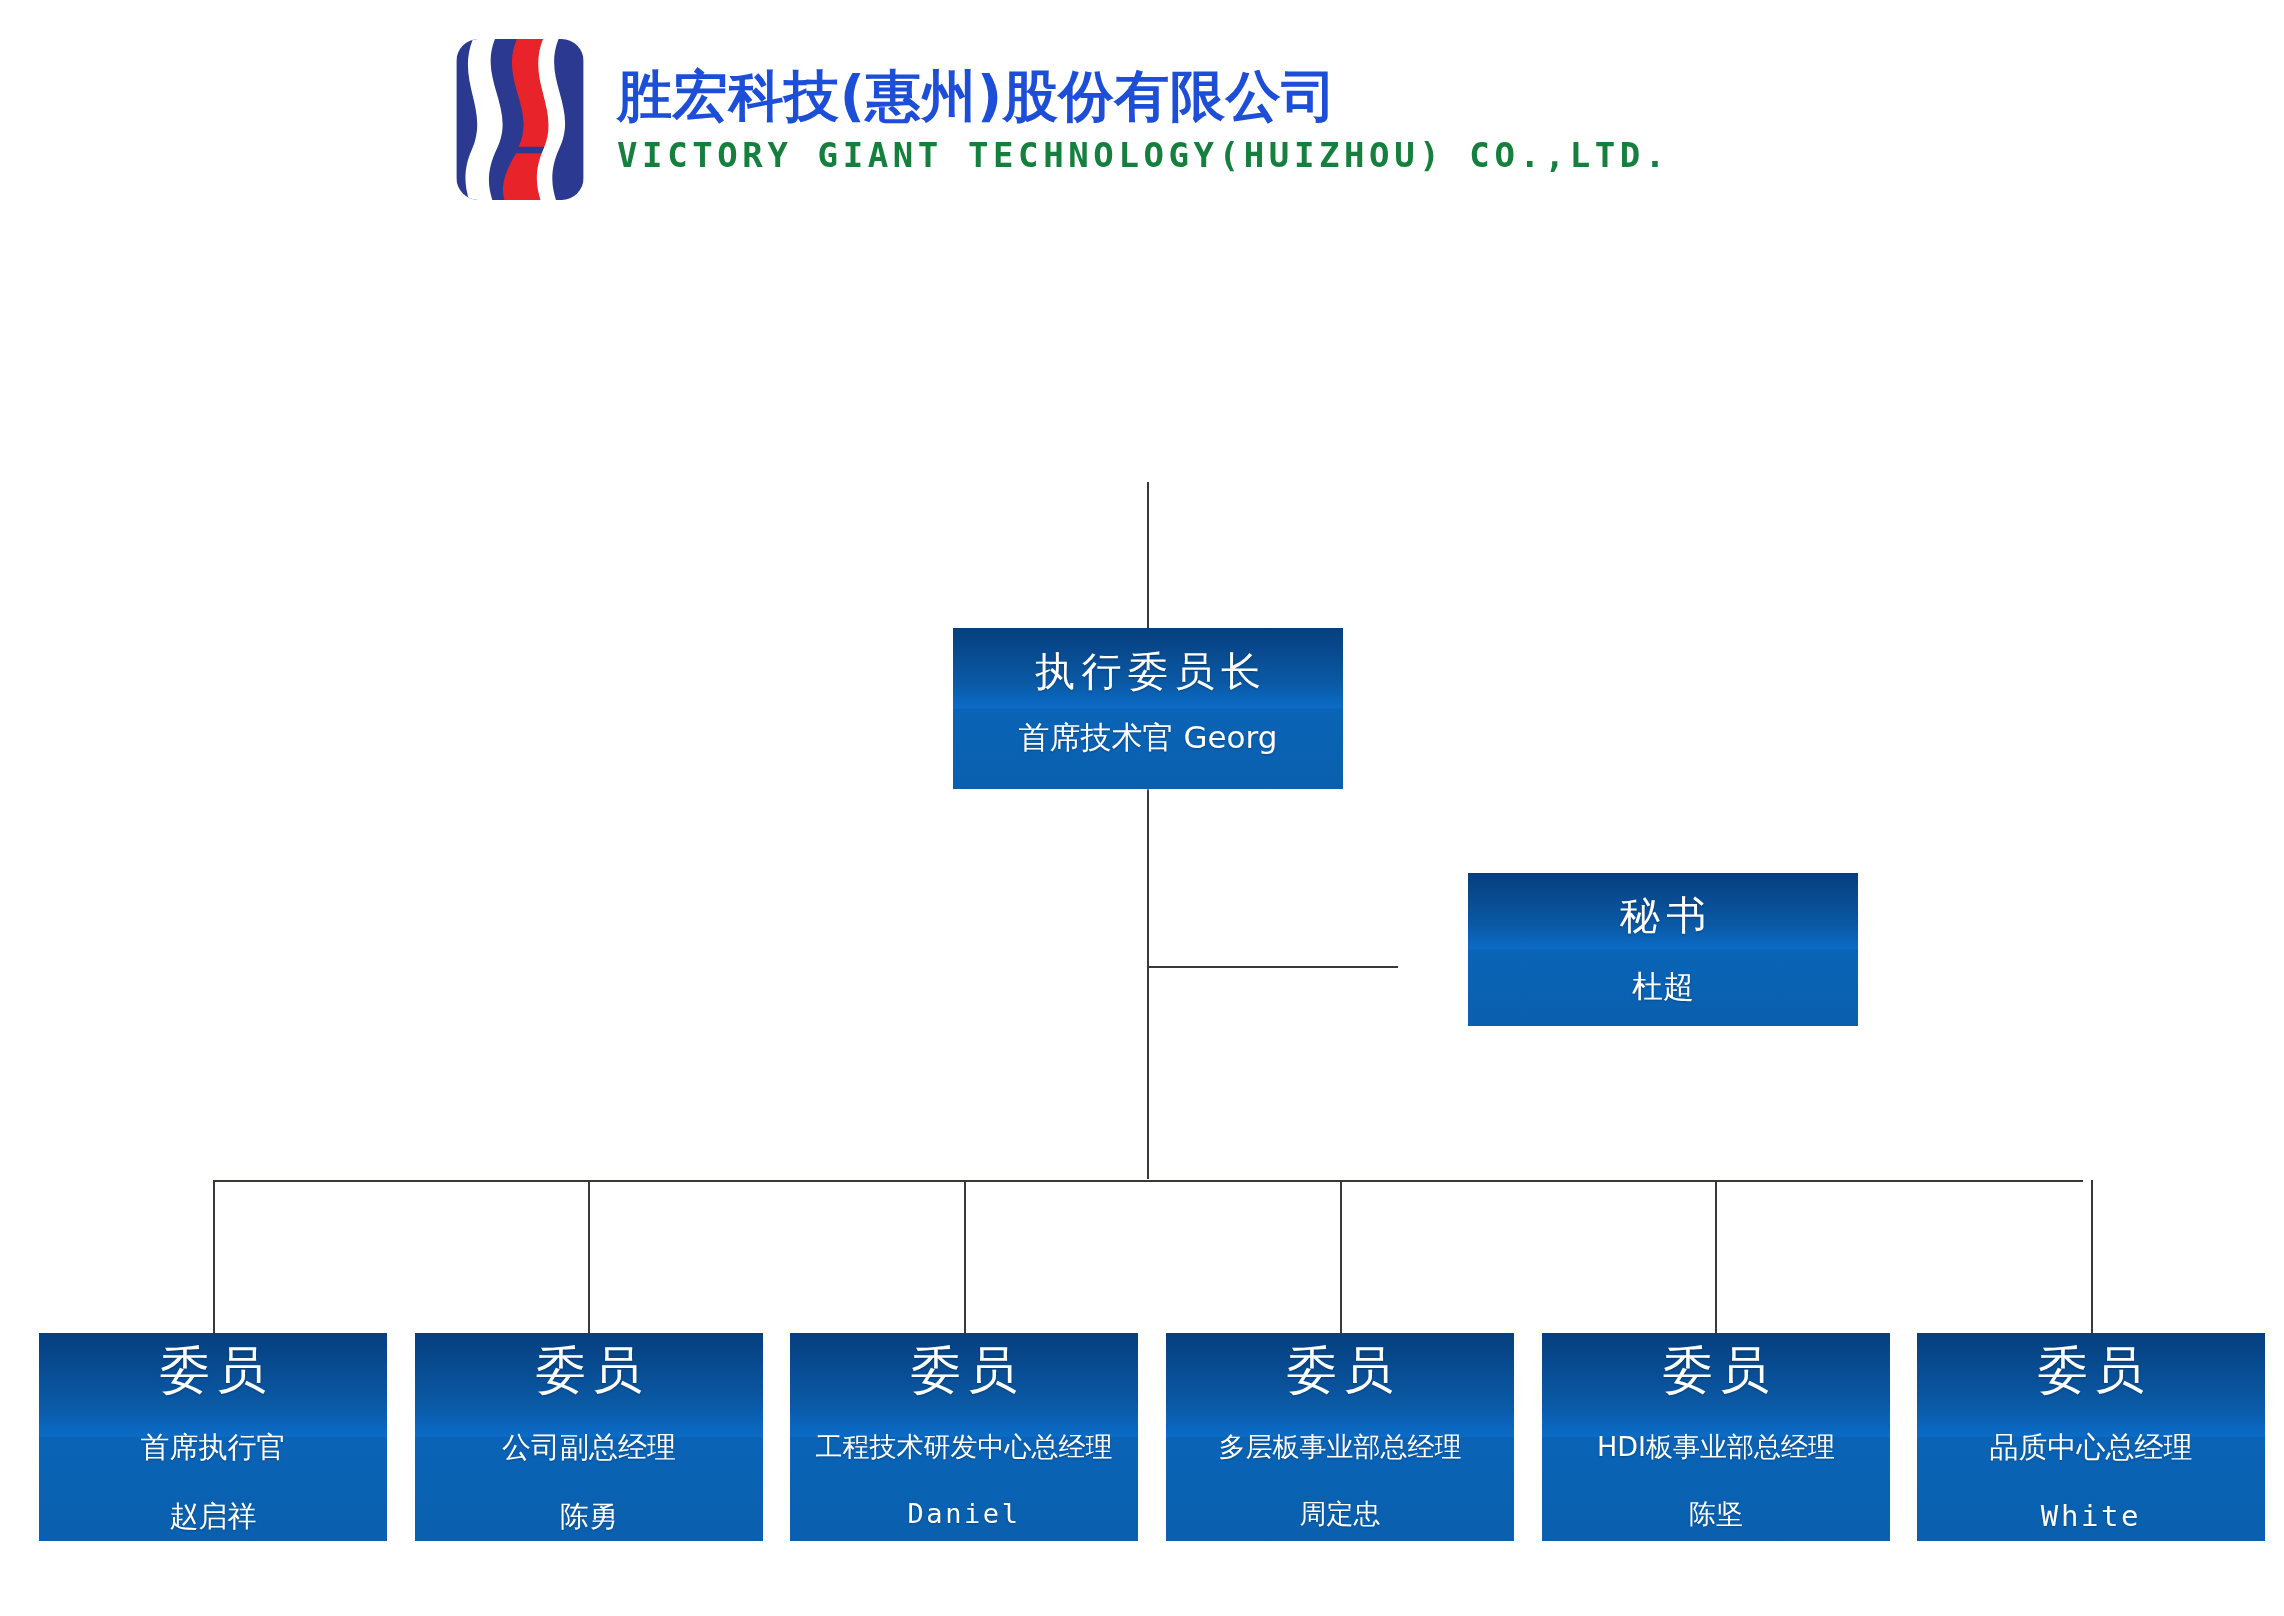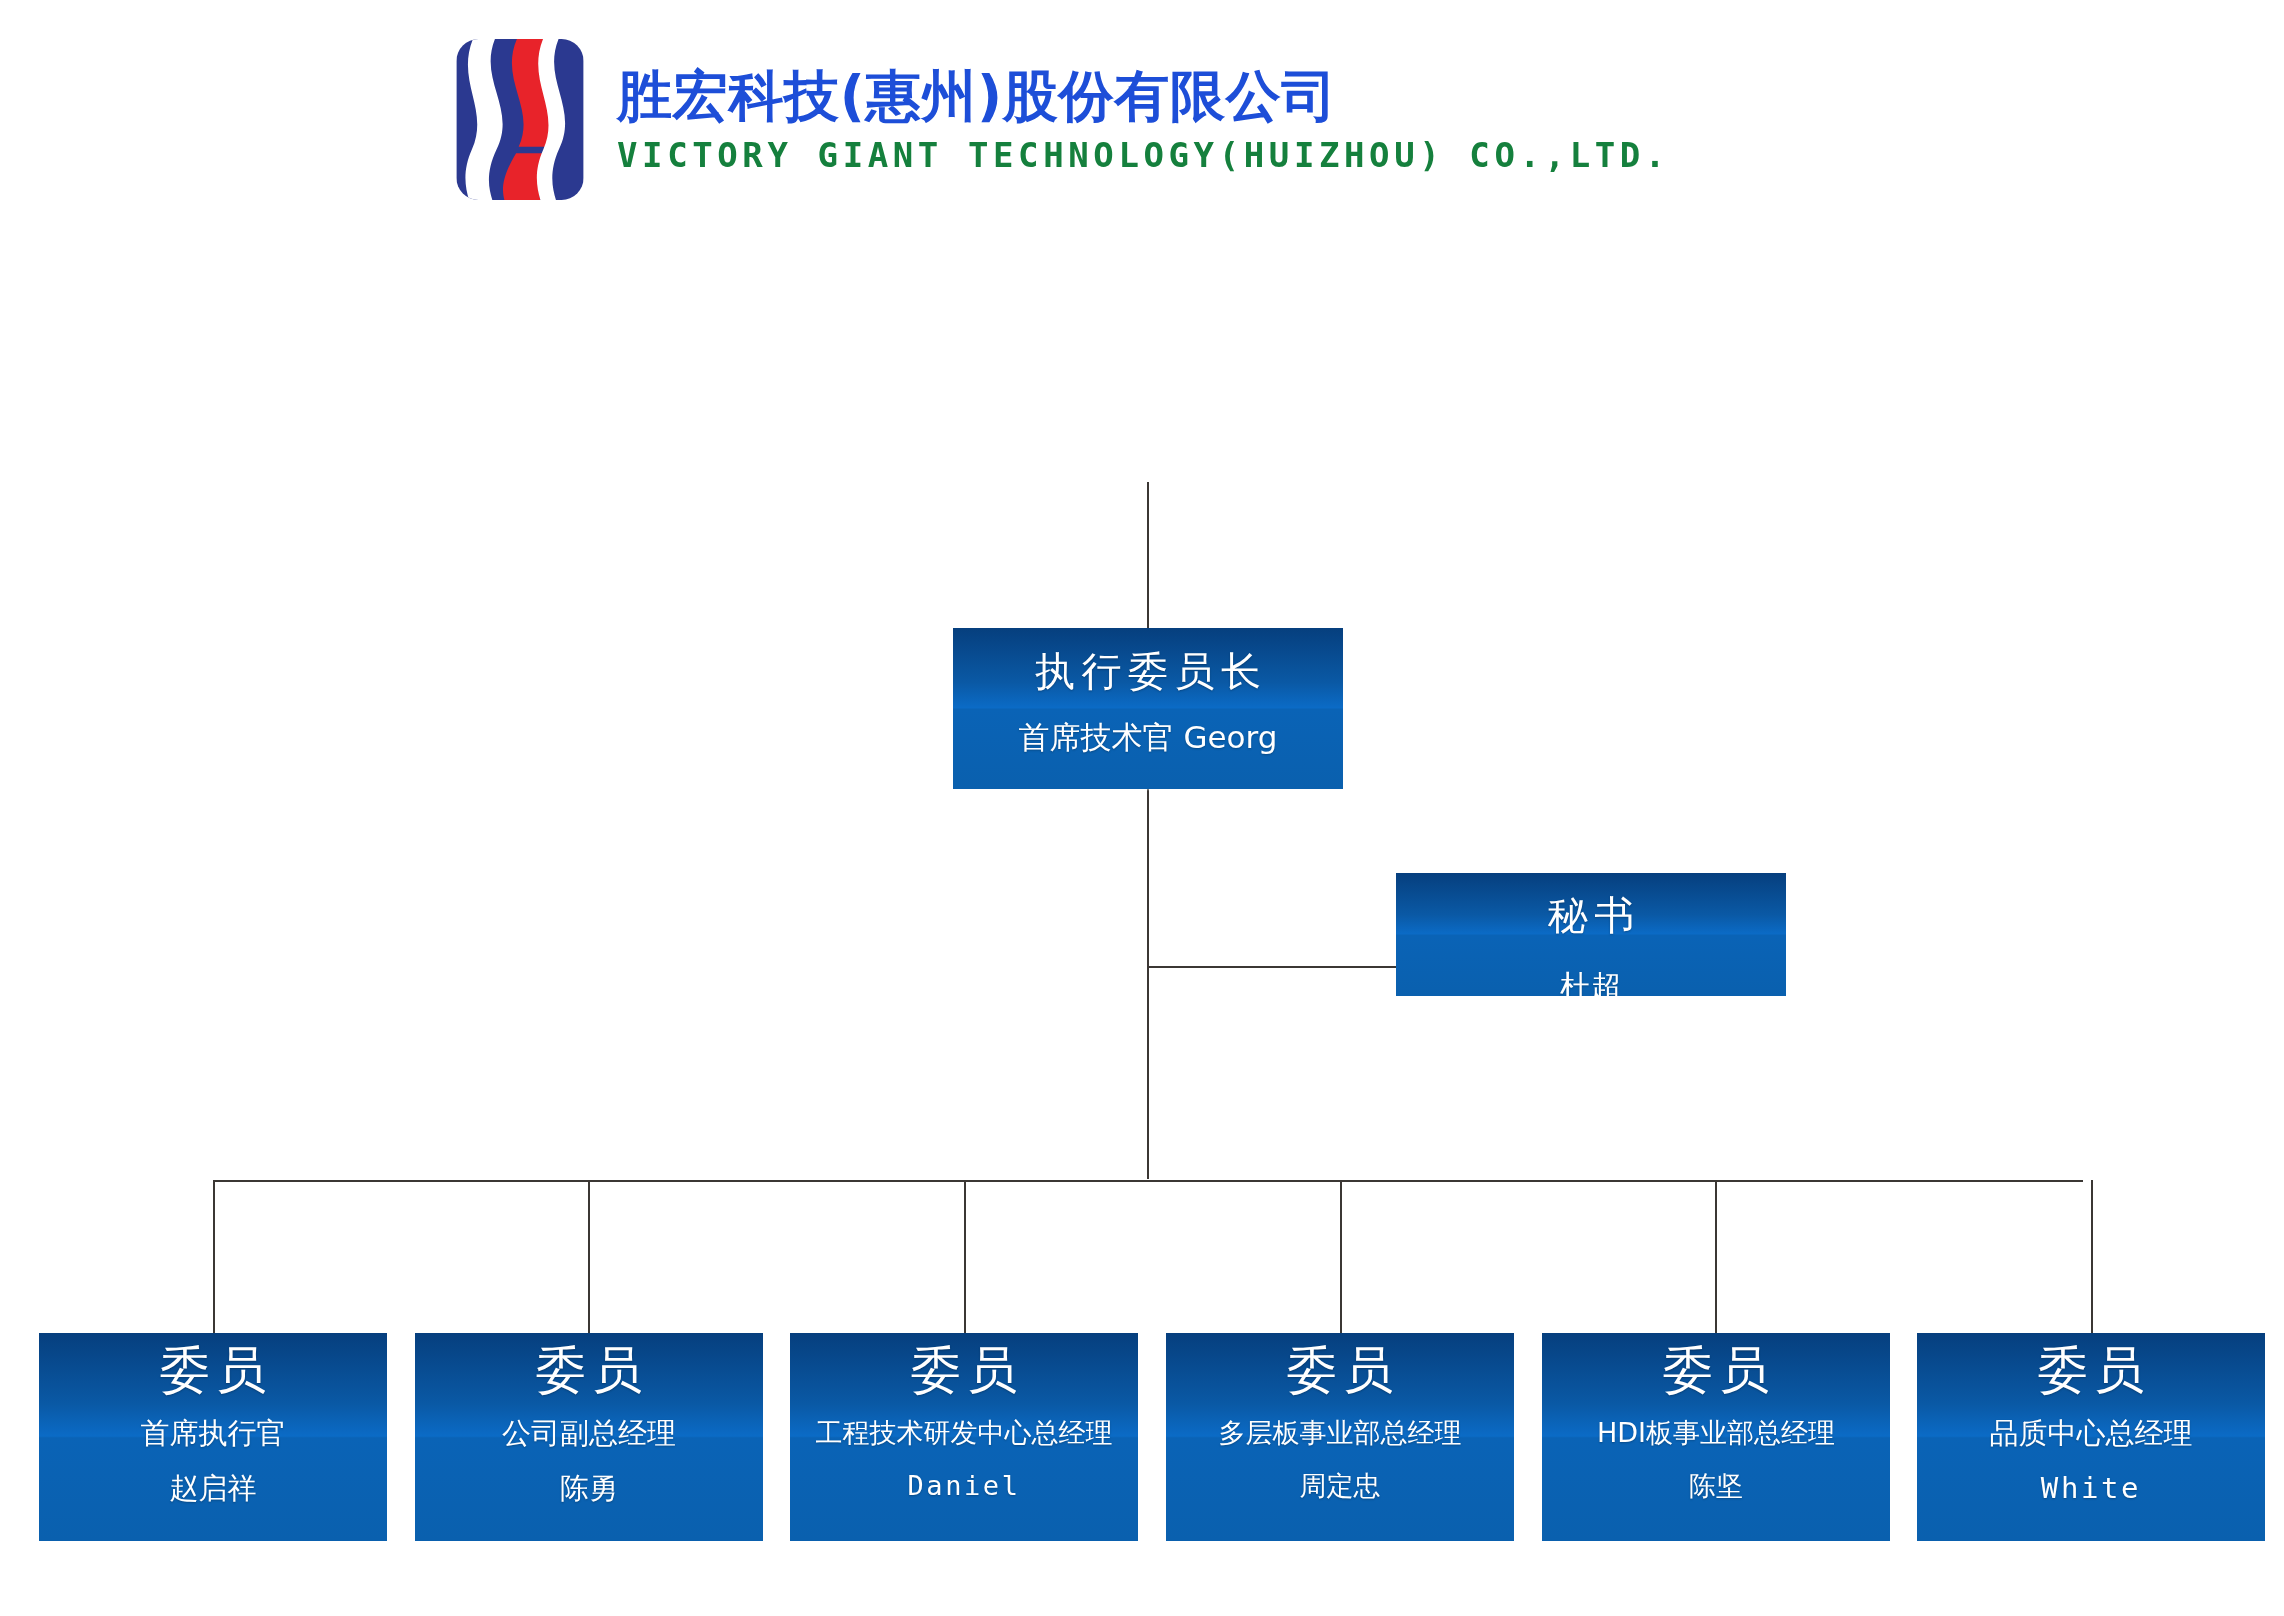--- a/index.html
+++ b/index.html
@@ -98,31 +98,31 @@
 
   
   #node-chair    { left: 953px; top: 321px;  width: 390px; height: 161px; }
   #node-chair .title { margin-top: 23px; }
   #node-chair .sub   { margin-top: 29px; }
 
   #node-exec     { left: 953px; top: 628px;  width: 390px; height: 161px; }
   #node-exec .title { margin-top: 23px; }
   #node-exec .sub   { margin-top: 29px; }
 
-  #node-sec      { left: 1396px; top: 873px; width: 390px; height: 123px; }
+  #node-sec      { left: 1468px; top: 873px; width: 390px; height: 153px; }
   #node-sec .title { margin-top: 21.5px; }
   #node-sec .sub   { margin-top: 34px; }
 
   .leaf {
     width: 348px;
     height: 208px;
     top: 1333px;
   }
   .leaf .title { margin-top: 11.7px; font-size: 50px; }
-  .leaf .sub   { margin-top: 22px; font-size: 29px; }
+  .leaf .sub   { margin-top: 36px; font-size: 29px; }
   .leaf.narrow .sub { font-size: 27px; }
 
   #leaf-0 { left: 39px; }
   #leaf-1 { left: 415px; }
   #leaf-2 { left: 790px; }
   #leaf-3 { left: 1166px; }
   #leaf-4 { left: 1542px; }
   #leaf-5 { left: 1917px; }
 
   

